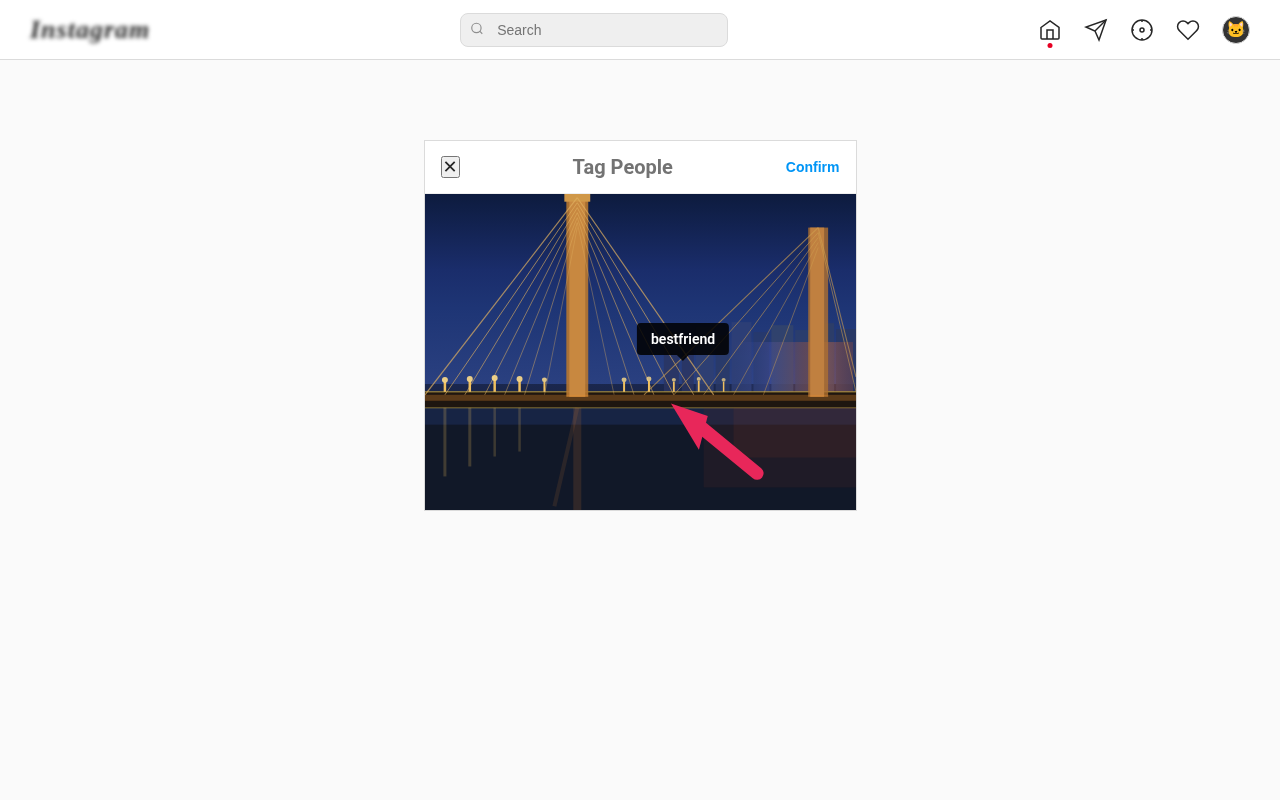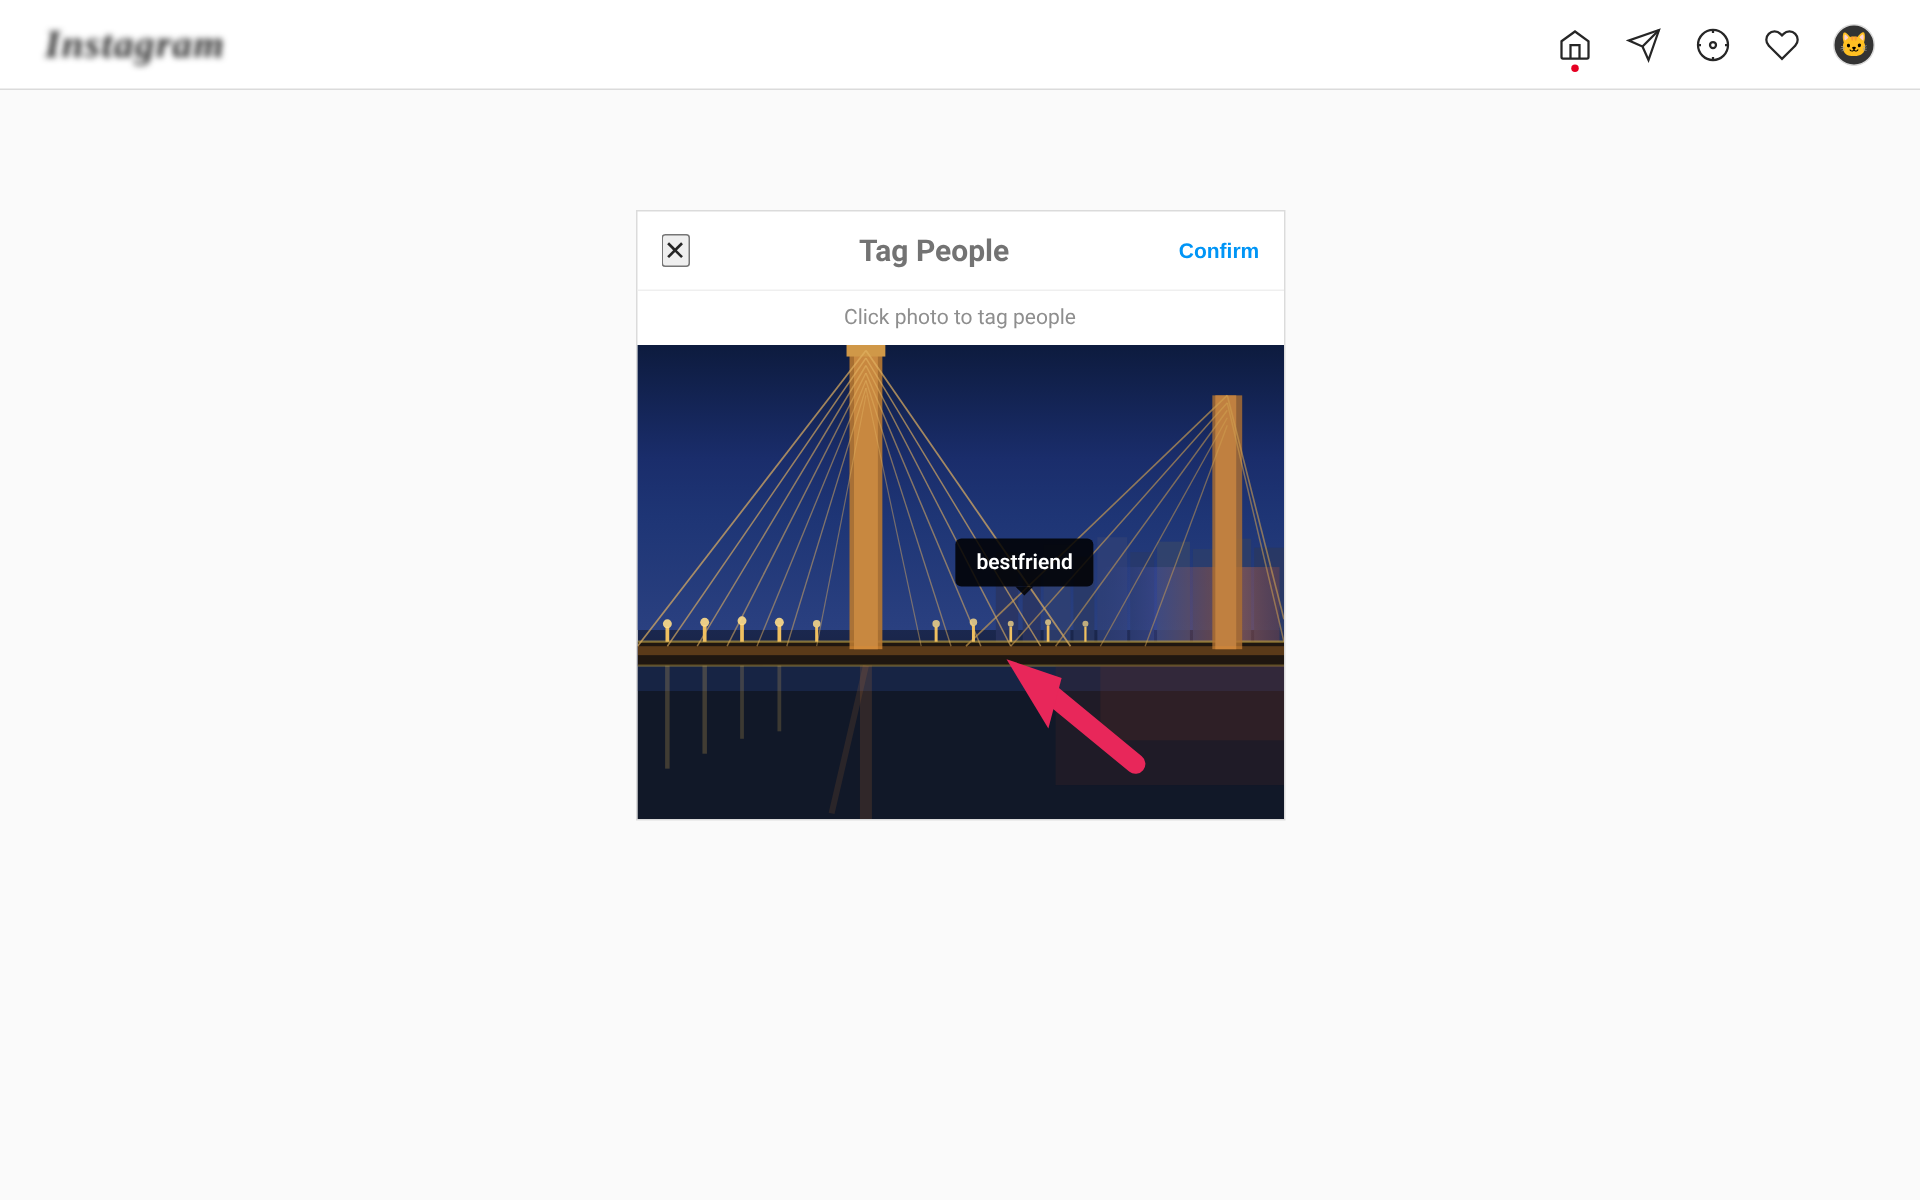--- a/index.html
+++ b/index.html
@@ -242,20 +242,29 @@
       z-index: 15;
       pointer-events: none;
     }
   </style>
 </head>
 <body>
 
 <header class="header">
   <div class="logo">Instagram</div>
 
+  <div class="search-wrapper">
+    <span class="search-icon-wrapper">
+      <svg width="14" height="14" viewBox="0 0 24 24" fill="none" stroke="currentColor" stroke-width="2">
+        <circle cx="11" cy="11" r="8"></circle>
+        <line x1="21" y1="21" x2="16.65" y2="16.65"></line>
+      </svg>
+    </span>
+    <input class="search-input" type="text" readonly="" placeholder="Search" style="">
+  </div>
 
   <nav class="nav-icons">
 
     <div class="nav-icon">
       <svg viewBox="0 0 24 24" fill="none" stroke="#262626" stroke-width="1.5">
         <path d="M3 9.5L12 3l9 6.5V20a1 1 0 01-1 1H4a1 1 0 01-1-1V9.5z"></path>
         <path d="M9 21V12h6v9"></path>
       </svg>
       <span class="home-dot"></span>
     </div>
@@ -290,21 +299,20 @@
 <main class="main">
 
   <div class="tag-panel">
 
     <div class="tag-header">
       <button class="close-btn">✕</button>
       <span class="tag-title">Tag People</span>
       <button class="confirm-btn">Confirm</button>
     </div>
 
-    <div class="tag-subtitle">Click photo to tag people</div>
 
     <div class="photo-container">
 
       <div class="bridge-scene">
 
         <div class="sky"></div>
 
         <svg class="bridge-svg" viewBox="0 0 433 430" preserveAspectRatio="xMidYMid slice">
 
           <rect x="0" y="258" width="433" height="172" fill="#111828"></rect>

